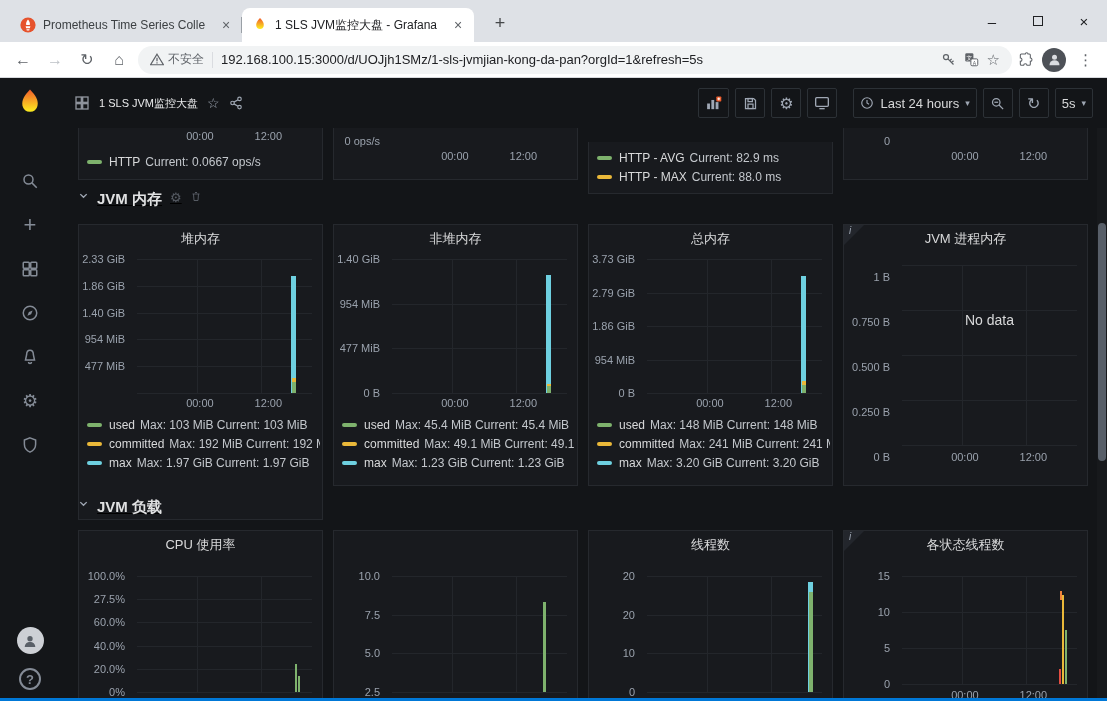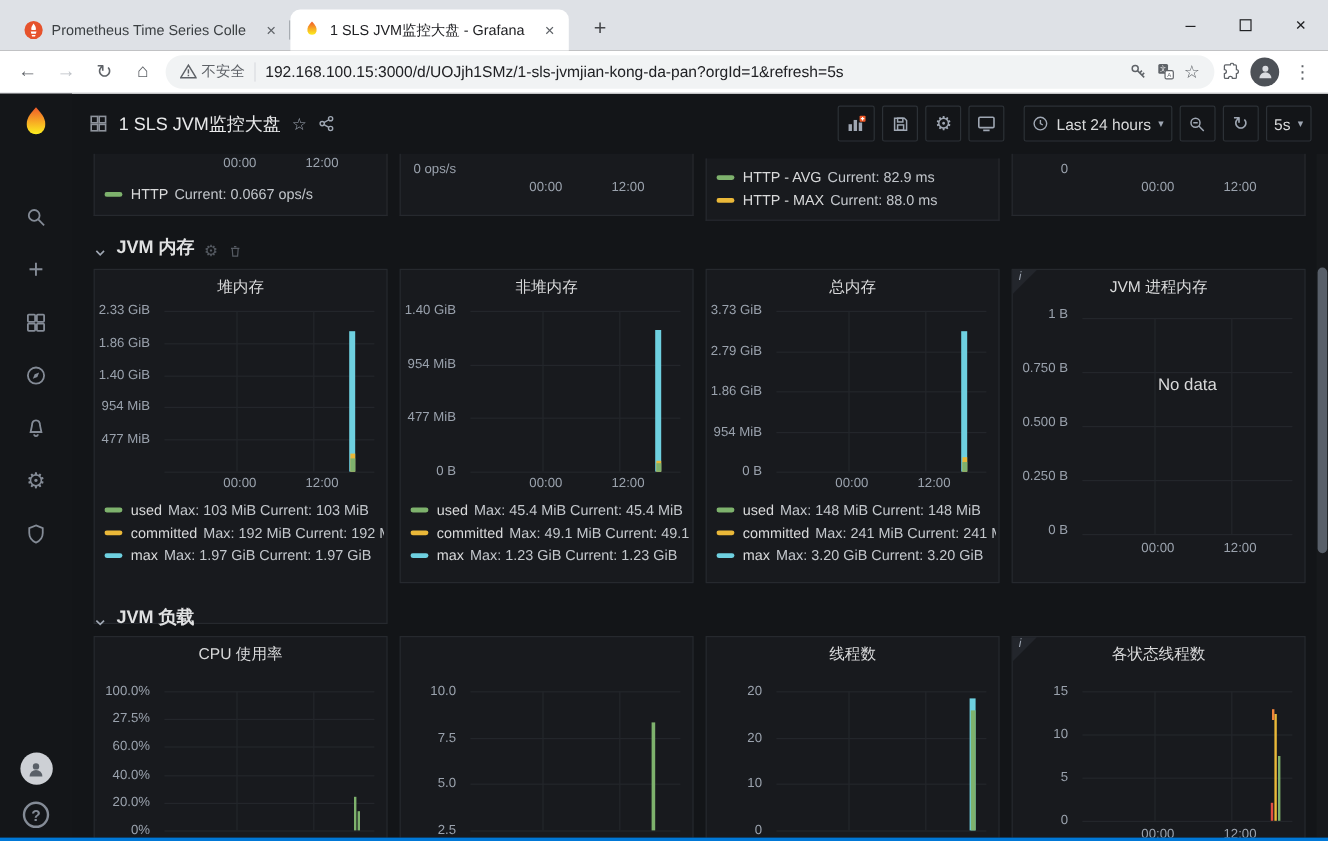--- a/index.html
+++ b/index.html
@@ -37,21 +37,21 @@
   .sb-logo { width:30px; height:30px; margin-bottom:46px; cursor:pointer; }
   .sb-ic { width:34px; height:34px; display:flex; align-items:center; justify-content:center; color:#848b96; margin-bottom:10px; cursor:pointer; font-size:16px; }
   .sb-ic svg { width:18px; height:18px; }
   .sb-spacer { flex:1; }
   .sb-avatar { width:27px; height:27px; border-radius:50%; background:#cdd0d5; display:flex; align-items:center; justify-content:center; margin-bottom:14px; cursor:pointer; }
   .sb-help { width:22px; height:22px; border:2px solid #848b96; border-radius:50%; color:#848b96; font-size:13px; font-weight:bold; display:flex; align-items:center; justify-content:center; cursor:pointer; }
 
   .main { flex:1; position:relative; }
   .gnav { position:absolute; top:0; left:0; right:0; height:50px; display:flex; align-items:center; padding:0 14px; gap:9px; }
   .gnav-grid { color:#8e939c; display:flex; }
-  .gnav-title { color:#e9eaeb; font-size:15px; font-weight:500; white-space:nowrap; }
+  .gnav-title { color:#e9eaeb; font-size:11px; font-weight:500; white-space:nowrap; }
   .gnav-star { color:#9fa7b3; font-size:14px; cursor:pointer; }
   .gnav-share { color:#9fa7b3; display:flex; cursor:pointer; }
   .gnav-right { margin-left:auto; display:flex; align-items:center; gap:6px; }
   .gbtn { height:30px; min-width:30px; border:1px solid #2c3136; border-radius:2px; display:flex; align-items:center; justify-content:center; color:#9fa7b3; padding:0 6px; gap:6px; cursor:pointer; background:transparent; font-size:14px; }
   .gbtn .lbl { color:#d8d9da; font-size:13px; white-space:nowrap; }
   .gbtn .caret { font-size:9px; color:#9fa7b3; }
   .gbtn-group { display:flex; gap:6px; margin-right:10px; }
 
   .dashboard { position:absolute; top:50px; left:0; right:0; bottom:0; overflow:hidden; }
 
@@ -72,21 +72,21 @@
   .legend { position:absolute; left:8px; right:2px; }
   .legend-item { display:flex; align-items:center; height:19px; overflow:hidden; white-space:nowrap; cursor:pointer; }
   .mk { width:15px; height:4px; border-radius:2px; margin-right:7px; flex:none; }
   .mk-g { background:#7EB26D; } .mk-y { background:#EAB839; } .mk-c { background:#6ED0E0; }
   .lg-label { font-size:12px; color:#d8d9da; margin-right:5px; }
   .lg-vals { font-size:12px; color:#c3c7cc; }
   .nodata { position:absolute; display:flex; align-items:center; justify-content:center; font-size:14px; color:#d8d9da; }
   .info-corner { position:absolute; top:0; left:0; width:0; height:0; border-top:20px solid #23262c; border-right:20px solid transparent; cursor:pointer; }
   .info-corner span { position:absolute; top:-20px; left:5px; font-size:10px; font-style:italic; color:#9fa7b3; }
 
-  .rowheader { position:absolute; left:18px; display:flex; align-items:flex-end; gap:8px; height:26px; cursor:pointer; }
+  .rowheader { position:absolute; left:18px; display:flex; align-items:flex-start; gap:8px; height:26px; cursor:pointer;text-decoration:underline; }
   .rh-title { color:#e0e1e2; font-size:15px; font-weight:bold; }
   .rh-ic { color:#565b63; font-size:13px; display:flex; cursor:pointer; }
   .chev { color:#9fa7b3; display:flex; }
 
   .scrolltrack { position:absolute; right:0; top:0; bottom:0; width:10px; background:#17191c; }
   .scrollthumb { position:absolute; right:1px; top:95px; width:8px; height:238px; background:#585f69; border-radius:4px; cursor:pointer; }
 
   .taskbar-edge { position:absolute; left:0; right:0; bottom:0; height:3px; background:#0078D7; }
 </style>
 </head>
@@ -320,21 +320,21 @@
         <div class="panel cutpanel" style="left:273px; top:0; height:52px;">
           <div class="yticks" style="top:6px; height:14px;">
               <span style="top:50%;">0 ops/s</span>
             </div>
           <div class="xticks" style="top:22px;">
             <span class="xt1">00:00</span>
             <span class="xt2">12:00</span>
           </div>
         </div>
 
-        <div class="panel cutpanel" style="left:528px; top:4px; height:52px;">
+        <div class="panel cutpanel" style="left:528px; top:14px; height:52px;">
           <div class="legend" style="top:6px;">
             <div class="legend-item">
               <i class="mk mk-g"></i>
               <span class="lg-label">HTTP - AVG</span>
               <span class="lg-vals">Current: 82.9 ms</span>
             </div>
             <div class="legend-item">
               <i class="mk mk-y"></i>
               <span class="lg-label">HTTP - MAX</span>
               <span class="lg-vals">Current: 88.0 ms</span>
@@ -496,21 +496,21 @@
                 <span class="lg-vals">Max: 3.20 GiB Current: 3.20 GiB</span>
               </div>
           </div>
         </div>
 
         <div class="panel" style="left:783px; top:96px; height:262px;">
           <div class="info-corner">
               <span>i</span>
             </div>
           <div class="panel-title">JVM 进程内存</div>
-          <div class="yticks" style="top:37px; height:180px;">
+          <div class="yticks" style="top:52px; height:180px;">
             <span style="top:0%">1 B</span>
             <span style="top:25%">0.750 B</span>
             <span style="top:50%">0.500 B</span>
             <span style="top:75%">0.250 B</span>
             <span style="top:100%">0 B</span>
           </div>
           <div class="plot" style="top:40px; height:180px;">
             <i class="hl" style="top:0%"></i>
               <i class="hl" style="top:25%"></i>
               <i class="hl" style="top:50%"></i>

